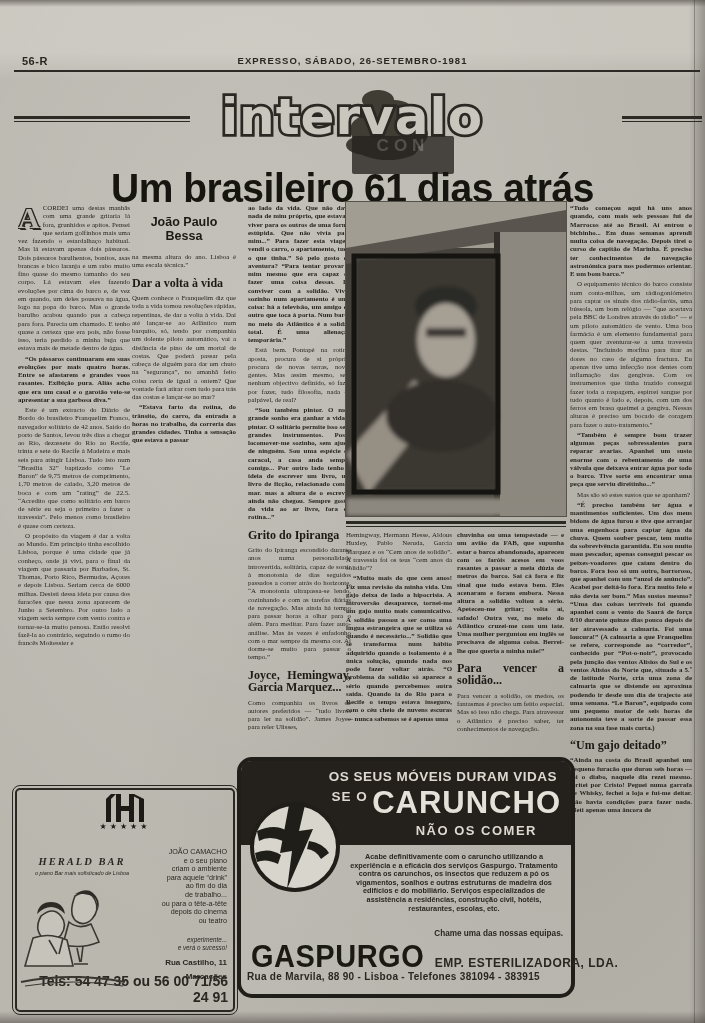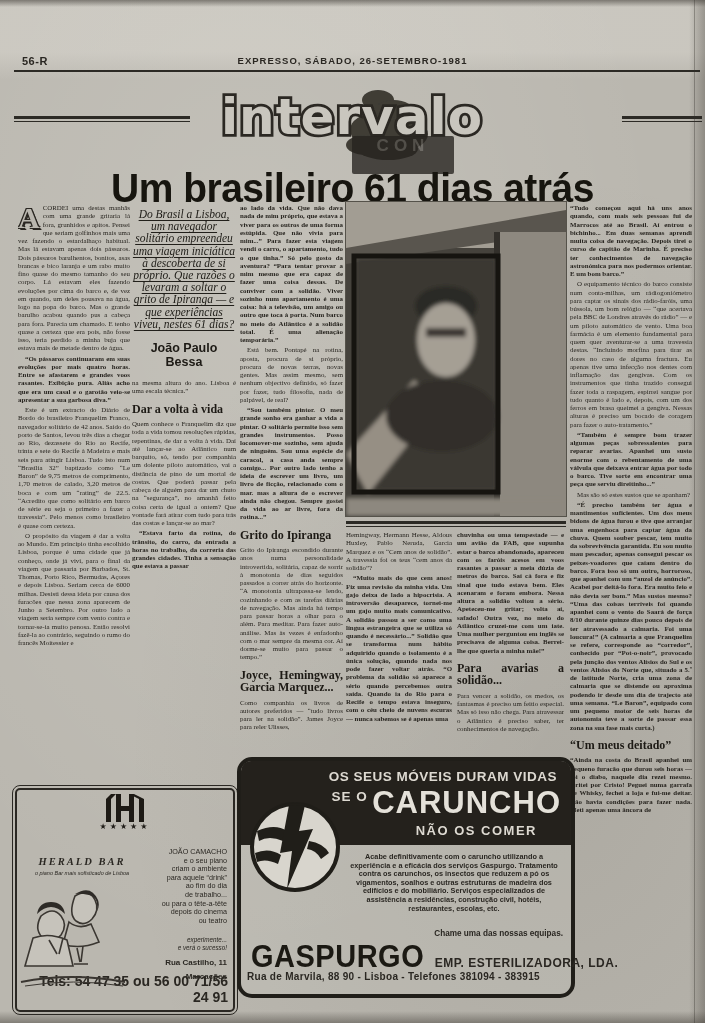--- a/index.html
+++ b/index.html
@@ -30,21 +30,21 @@
   #headline{position:absolute;left:111px;top:166px;width:586px;font:800 39px "Liberation Sans",sans-serif;
     letter-spacing:-.5px;color:#17150f;transform:scaleY(1.04);transform-origin:top left;white-space:nowrap;}
   
   .col{position:absolute;overflow:hidden;font-size:6.9px;line-height:8.25px;text-align:justify;color:#27241f;}
   .col p{margin:0 0 2px 0;text-indent:7px;}
   .col p.noindent{text-indent:0;}
   .col p.bold{font-weight:bold;}
   .subhead{font:bold 12px "Liberation Serif",serif;line-height:12.5px;margin:7px 0 5px 0;text-indent:0;color:#1d1a15;}
   #col1{left:18px;top:204px;width:112px;height:578px;}
   #col2{left:132px;top:204px;width:104px;height:580px;}
-  #col3{left:240px;top:204px;width:103px;height:551px;}
+  #col3{left:248px;top:204px;width:103px;height:551px;}
   #col4{left:346px;top:531px;width:106px;height:226px;}
   #col5{left:457px;top:531px;width:107px;height:222px;}
   #col6{left:570px;top:204px;width:122px;height:814px;}
   .dropcap{float:left;font:bold 30px "Liberation Serif",serif;line-height:26px;margin:1px 3px 0 0;color:#bab7af;
     text-shadow:-1px -1px 0 #2a2722,1px -1px 0 #2a2722,-1px 1px 0 #2a2722,1px 1px 0 #2a2722,2px 2px 0 #2a2722;}
   
   #standfirst{font:italic 11.5px "Liberation Serif",serif;line-height:12.2px;text-align:center;
     text-decoration:underline;text-underline-offset:2px;text-decoration-thickness:1px;margin:4px 0 0 0;color:#22201b;}
   #byline{font:bold 12.5px "Liberation Sans",sans-serif;line-height:13.5px;text-align:center;margin:12px 0 10px 0;color:#1d1a15;}
   
@@ -122,21 +122,20 @@
   <div id="headline">Um brasileiro 61 dias atrás</div>
 
   <div id="col1" class="col">
     <p class="noindent"><span class="dropcap">A</span><span>CORDEI uma destas manhãs com uma grande gritaria lá fora, grunhidos e apitos. Pensei que seriam golfinhos mais uma vez fazendo o estardalhaço habitual. Mas lá estavam apenas dois pássaros. Dois pássaros barulhentos, bonitos, asas brancas e bico laranja e um rabo muito fino quase do mesmo tamanho do seu corpo. Lá estavam eles fazendo evoluções por cima do barco e, de vez em quando, um deles pousava na água, logo na popa do barco. Mas o grande barulho acabou quando pus a cabeça para fora. Parecia um chamado. E tenho quase a certeza que era pois, não fosse isso, teria perdido a minha buja que estava mais de metade dentro de água.</span></p>
     <p class="bold">“Os pássaros continuaram em suas evoluções por mais quatro horas. Entre se afastarem e grandes voos rasantes. Exibição pura. Aliás acho que era um casal e o garotão veio-se apresentar a sua garbosa diva.”</p>
     <p>Este é um extracto do Diário de Bordo do brasileiro Franquelim Franco, navegador solitário de 42 anos. Saído do porto de Santos, levou três dias a chegar ao Rio, dezassete do Rio ao Recife, trinta e sete do Recife à Madeira e mais seis para atingir Lisboa. Tudo isto num “Brasília 32” baptizado como “Le Baron” de 9,75 metros de comprimento, 1,70 metros de calado, 3,20 metros de boca e com um “rating” de 22.5. “Acredito que como solitário em barco de série eu seja o primeiro a fazer a travessia”. Pelo menos como brasileiro é quase com certeza.</p>
     <p>O propósito da viagem é dar a volta ao Mundo. Em princípio tinha escolhido Lisboa, porque é uma cidade que já conheço, onde já vivi, para o final da viagem que passaria por Barbados, St. Thomas, Porto Rico, Bermudas, Açores e depois Lisboa. Seriam cerca de 6000 milhas. Desisti dessa ideia por causa dos furacões que nessa zona aparecem de Junho a Setembro. Por outro lado a viagem seria sempre com vento contra e tornar-se-ia muito penosa. Então resolvi fazê-la ao contrário, seguindo o rumo do francês Moitessier e</p>
   </div>
 
   <div id="col2" class="col">
-    <div id="standfirst">Do Brasil a Lisboa, um navegador solitário empreendeu uma viagem iniciática à descoberta de si próprio. Que razões o levaram a soltar o grito de Ipiranga — e que experiências viveu, nestes 61 dias?</div>
     <div id="byline">João Paulo Bessa</div>
     <p class="noindent">na mesma altura do ano. Lisboa é uma escala técnica.”</p>
     <div class="subhead">Dar a volta à vida</div>
     <p class="noindent">Quem conhece o Franquelim diz que toda a vida tomou resoluções rápidas, repentinas, de dar a volta à vida. Daí até lançar-se ao Atlântico num barquito, só, tendo por companhia um dolente piloto automático, vai a distância de pino de um mortal de costas. Que poderá passar pela cabeça de alguém para dar um chuto na “segurança”, no amanhã feito coisa certa de igual a ontem? Que vontade fará atirar com tudo para trás das costas e lançar-se ao mar?</p>
     <p class="bold">“Estava farto da rotina, do trânsito, do carro, da entrada a horas no trabalho, da correria das grandes cidades. Tinha a sensação que estava a passar</p>
   </div>
 
   <div id="col3" class="col">
     <p class="noindent bold">ao lado da vida. Que não dava nada de mim próprio, que estava a viver para os outros de uma forma estúpida. Que não vivia para mim...” Para fazer esta viagem vendi o carro, o apartamento, tudo o que tinha.” Só pelo gosto da aventura? “Para tentar provar a mim mesmo que era capaz de fazer uma coisa dessas. De conviver com a solidão. Viver sozinho num apartamento é uma coisa: há a televisão, um amigo ou outro que toca à porta. Num barco no meio do Atlântico é a solidão total. É uma alienação temporária.”</p>
     <p>Está bem. Pontapé na rotina, aposta, procura de si próprio, procura de novas terras, novas gentes. Mas assim mesmo, sem nenhum objectivo definido, só fazer por fazer, tudo filosofia, nada de palpável, de real?</p>
@@ -174,31 +173,31 @@
   <div id="photo-rule1" class="hairline"></div>
   <div id="photo-rule2" class="hairline"></div>
 
   <div id="col4" class="col">
     <p class="noindent">Hemingway, Hermann Hesse, Aldous Huxley, Pablo Neruda, Garcia Marquez e os “Cem anos de solidão”. A travessia foi os teus “cem anos da solidão”?</p>
     <p class="bold">“Muito mais do que cem anos! Fiz uma revisão da minha vida. Um gajo deixa de lado a hipocrisia. A introversão desaparece, tornei-me um gajo muito mais comunicativo. A solidão passou a ser como uma língua estrangeira que se utiliza só quando é necessário...” Solidão que se transforma num hábito adquirido quando o isolamento é a única solução, quando nada nos pode fazer voltar atrás. “O problema da solidão só aparece a sério quando percebemos outra saída. Quando ia do Rio para o Recife o tempo estava inseguro, com o céu cheio de nuvens escuras — nunca sabemos se é apenas uma</p>
   </div>
 
   <div id="col5" class="col">
     <p class="noindent bold">chuvinha ou uma tempestade — e um avião da FAB, que supunha estar o barco abandonado, apareceu com os faróis acesos em voos rasantes a passar a meia dúzia de metros do barco. Saí cá fora e fiz sinal que tudo estava bem. Eles acenaram e foram embora. Nessa altura a solidão voltou a sério. Apeteceu-me gritar; volta aí, safado! Outra vez, no meio do Atlântico cruzei-me com um iate. Uma mulher perguntou em inglês se precisava de alguma coisa. Berrei-lhe que queria a minha mãe!”</p>
-    <div class="subhead">Para avarias a solidão...</div>
+    <div class="subhead">Para vencer a solidão...</div>
     <p class="noindent">Para vencer a solidão, os medos, os fantasmas é preciso um feitio especial. Mas só isso não chega. Para atravessar o Atlântico é preciso saber, ter conhecimentos de navegação.</p>
   </div>
 
   <div id="col6" class="col">
     <p class="noindent bold">“Tudo começou aqui há uns anos quando, com mais seis pessoas fui de Marrocos até ao Brasil. Aí entrou o bichinho... Em duas semanas aprendi muita coisa de navegação. Depois tirei o curso de capitão de Marinha. É preciso ter conhecimentos de navegação astronómica para nos podermos orientar. E um bom barco.”</p>
     <p>O equipamento técnico do barco consiste num conta-milhas, um rádiogoniómetro para captar os sinais dos rádio-faróis, uma bússola, um bom relógio — “que acertava pela BBC de Londres através do rádio” — e um piloto automático de vento. Uma boa farmácia é um elemento fundamental para quem quer aventurar-se a uma travessia destas. “Incluindo morfina para tirar as dores no caso de alguma fractura. Eu apenas tive uma infecção nos dentes com inflamação das gengivas. Com os instrumentos que tinha trazido consegui fazer toda a raspagem, espirrei sangue por tudo quanto é lado e, depois, com um dos ferros em brasa queimei a gengiva. Nessas alturas é preciso um bocado de coragem para fazer o auto-tratamento.”</p>
     <p class="bold">“Também é sempre bom trazer algumas peças sobressalentes para reparar avarias. Apanhei um susto enorme com o rebentamento de uma válvula que deixava entrar água por todo o barco. Tive sorte em encontrar uma peça que serviu direitinho...”</p>
     <p>Mas são só estes sustos que se apanham?</p>
     <p class="bold">“É preciso também ter água e mantimentos suficientes. Um dos meus bidons de água furou e tive que arranjar uma engenhoca para captar água da chuva. Quem souber pescar, tem muito da sobrevivência garantida. Eu sou muito mau pescador, apenas consegui pescar os peixes-voadores que caíam dentro do barco. Fora isso só um outro, horroroso, que apanhei com um “anzol de anúncio”. Acabei por deitá-lo fora. Era muito feio e não devia ser bom.” Mas sustos mesmo? “Uma das coisas terríveis foi quando apanhei com o vento do Saará de força 8/10 durante quinze dias pouco depois de ter atravessado a calmaria. Foi uma loucura!” (A calmaria a que Franquelim se refere, corresponde ao “corredor”, conhecido por “Pot-o-noir”, provocado pela junção dos ventos Alísios do Sul e os ventos Alísios do Norte que, situado a 5.º de latitude Norte, cria uma zona de calmaria que se distende ou aproxima podendo ir desde um dia de trajecto até uma semana. “Le Baron”, equipado com um pequeno motor de seis horas de autonomia teve a sorte de passar essa zona na sua fase mais curta.)</p>
-    <div class="subhead">“Um meus deitado”</div>
+    <div class="subhead">“Um gajo deitado”</div>
     <p class="noindent bold">“Ainda na costa do Brasil apanhei um pequeno furacão que durou seis horas — foi o diabo, naquele dia rezei mesmo. Gritei por Cristo! Peguei numa garrafa de Whisky, fechei a loja e fui-me deitar. Não havia condições para fazer nada. Meti apenas uma âncora de</p>
   </div>
 
   <div id="ad-altis">
     <svg id="altis-logo" width="42" height="28" viewBox="0 0 42 28">
       <g fill="#1d1a15">
         <rect x="2" y="5" width="5" height="23"></rect>
         <rect x="12" y="0" width="5" height="28"></rect>
         <rect x="25" y="0" width="5" height="28"></rect>
         <rect x="35" y="5" width="5" height="23"></rect>

